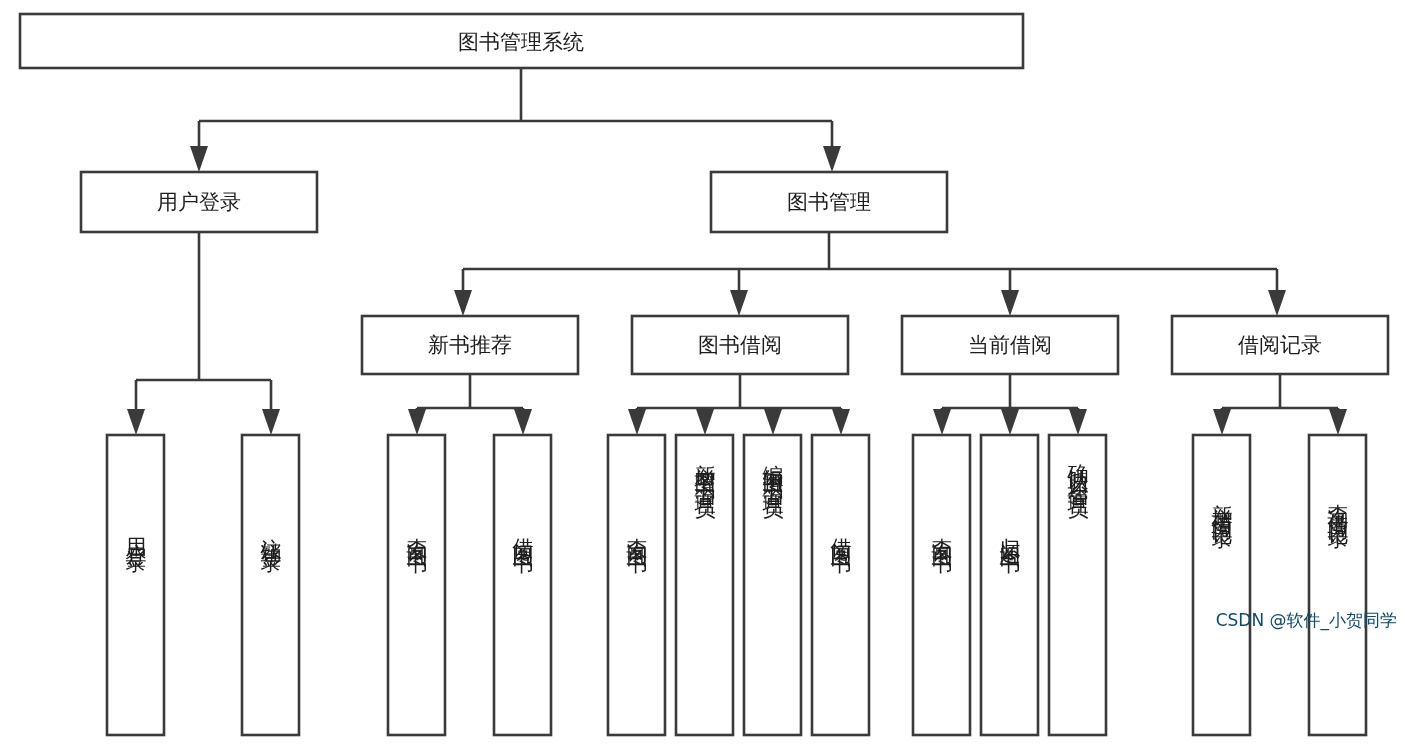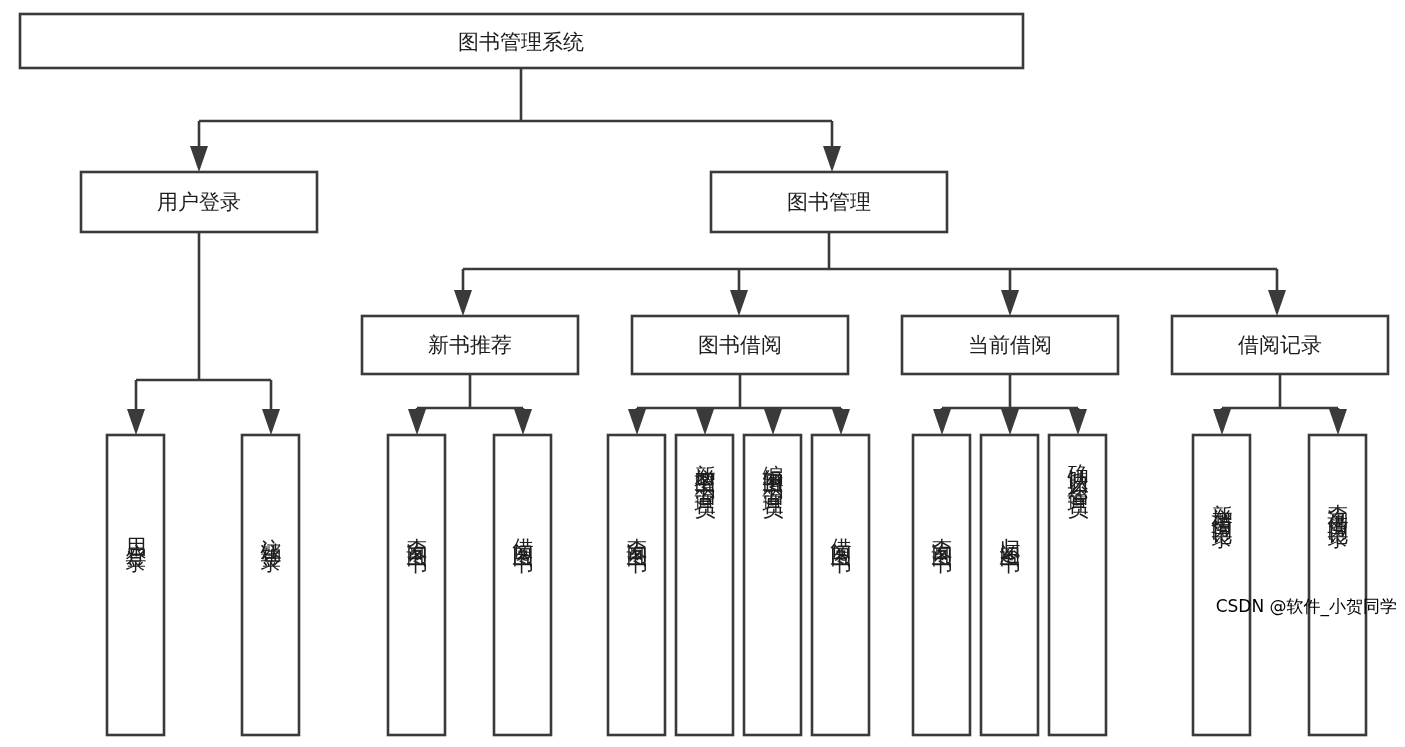--- a/index.html
+++ b/index.html
@@ -56,24 +56,24 @@
     font-size: 21px;
     line-height: 1.0;
     color: #1d1d1d;
     letter-spacing: 5px;
     white-space: nowrap;
     pointer-events: none;
   }
   .watermark {
     position: absolute;
     right: 8px;
-    bottom: 14px;
+    bottom: 0;
     font-family: "DejaVu Sans", "Liberation Sans", sans-serif;
     font-size: 17px;
-    color: #000000;
+    color: #0c4a6e;
     white-space: nowrap;
     pointer-events: none;
   }
 </style>
 </head>
 <body>
 
 <div id="diagram-root">
 
   <svg id="tree-svg" viewBox="0 0 1405 747">

